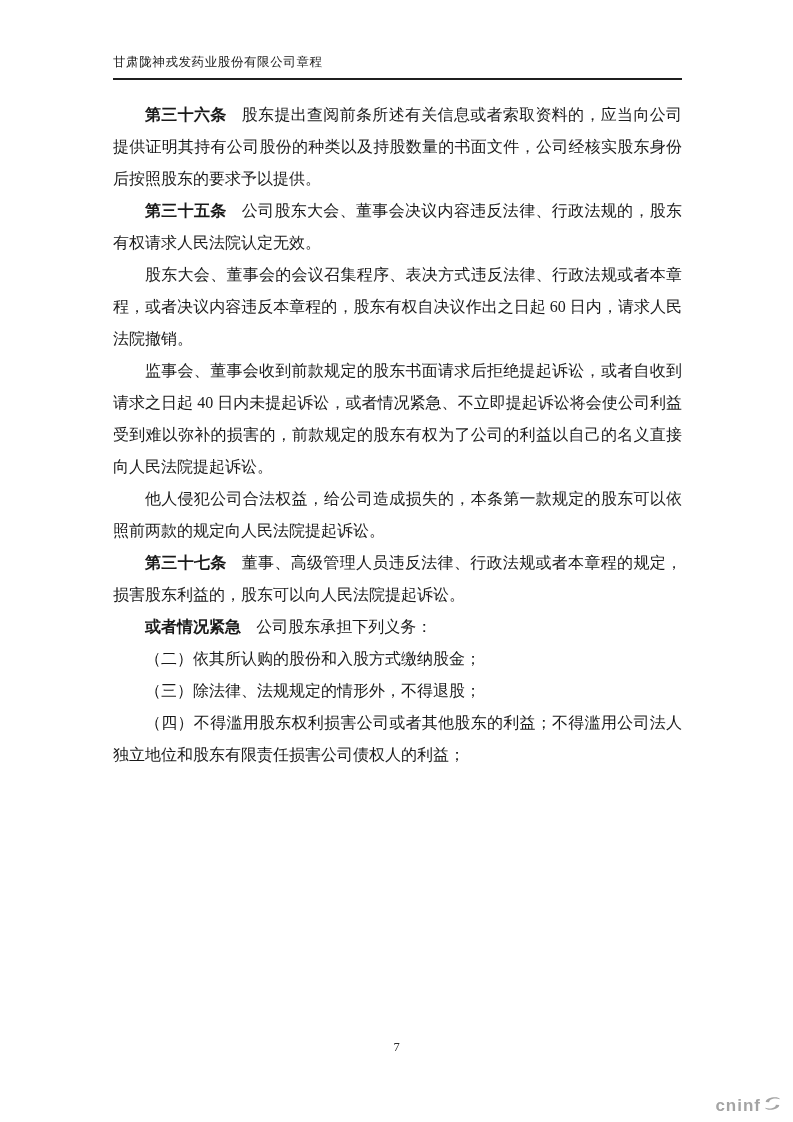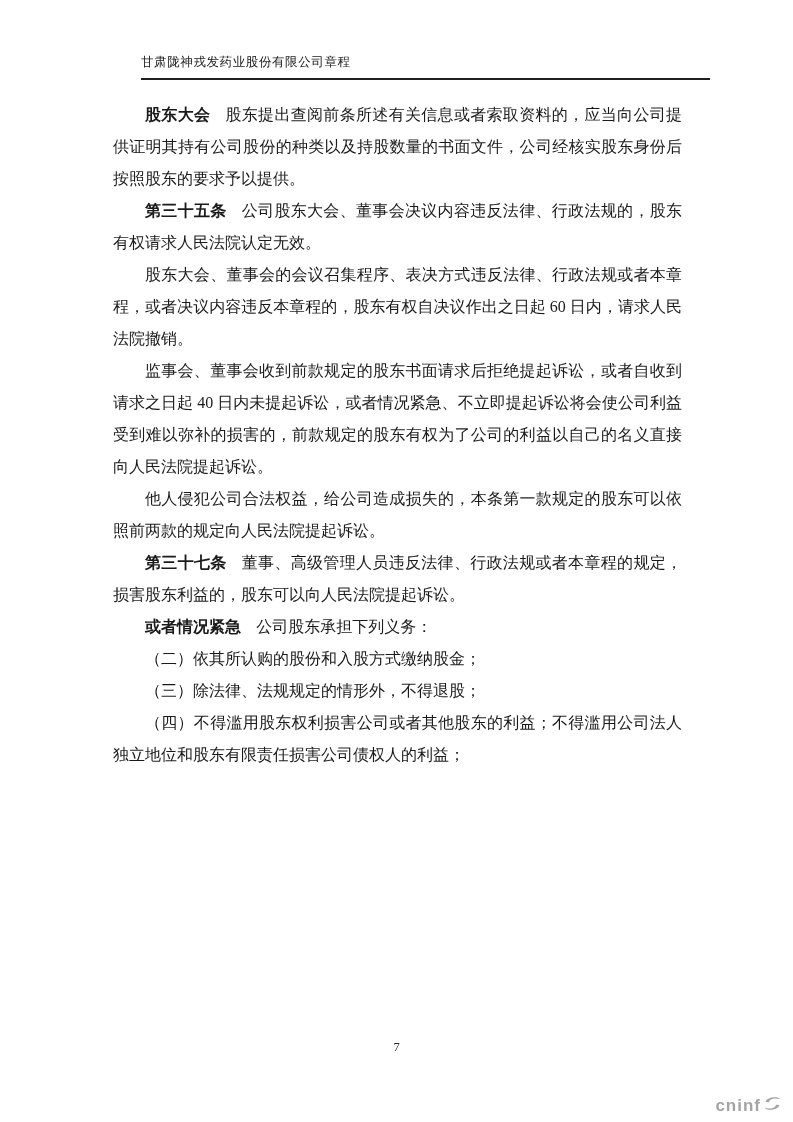--- a/index.html
+++ b/index.html
@@ -10,21 +10,21 @@
     font-family: "Liberation Serif", "DejaVu Serif", serif;
     color: #1a1a1a;
     position: relative;
     overflow: hidden;
   }
   .page { position: absolute; inset: 0; }
 
   
   .header {
     position: absolute;
-    left: 113px; width: 569px; top: 54px; margin-left: 28px;
+    left: 113px; width: 569px; top: 54px;
   }
   .header-title {
     font-size: 12.5px;
     letter-spacing: 0.6px;
     padding-bottom: 7px;
     color: #1a1a1a;
   }
   .header-rule {
     border-bottom: 2.5px solid #1f1f1f;
     height: 0;
@@ -82,21 +82,21 @@
 <body>
 
 <div class="page">
 
   <header class="header">
     <div class="header-title">甘肃陇神戎发药业股份有限公司章程</div>
     <div class="header-rule"></div>
   </header>
 
   <main class="content">
-    <p class="para"><span class="article-num">股东大会</span><span>股东提出查阅前条所述有关信息或者索取资料的，应当向公司提供证明其持有公司股份的种类以及持股数量的书面文件，公司经核实股东身份后按照股东的要求予以提供。</span></p>
+    <p class="para"><span class="article-num">第三十六条</span><span>股东提出查阅前条所述有关信息或者索取资料的，应当向公司提供证明其持有公司股份的种类以及持股数量的书面文件，公司经核实股东身份后按照股东的要求予以提供。</span></p>
     <p class="para"><span class="article-num">第三十五条</span><span>公司股东大会、董事会决议内容违反法律、行政法规的，股东有权请求人民法院认定无效。</span></p>
     <p class="para"><span>股东大会、董事会的会议召集程序、表决方式违反法律、行政法规或者本章程，或者决议内容违反本章程的，股东有权自决议作出之日起 60 日内，请求人民法院撤销。</span></p>
     <p class="para"><span>监事会、董事会收到前款规定的股东书面请求后拒绝提起诉讼，或者自收到请求之日起 40 日内未提起诉讼，或者情况紧急、不立即提起诉讼将会使公司利益受到难以弥补的损害的，前款规定的股东有权为了公司的利益以自己的名义直接向人民法院提起诉讼。</span></p>
     <p class="para"><span>他人侵犯公司合法权益，给公司造成损失的，本条第一款规定的股东可以依照前两款的规定向人民法院提起诉讼。</span></p>
     <p class="para"><span class="article-num">第三十七条</span><span>董事、高级管理人员违反法律、行政法规或者本章程的规定，损害股东利益的，股东可以向人民法院提起诉讼。</span></p>
     <p class="para"><span class="article-num">或者情况紧急</span><span>公司股东承担下列义务：</span></p>
     <p class="para"><span>（二）依其所认购的股份和入股方式缴纳股金；</span></p>
     <p class="para"><span>（三）除法律、法规规定的情形外，不得退股；</span></p>
     <p class="para"><span>（四）不得滥用股东权利损害公司或者其他股东的利益；不得滥用公司法人独立地位和股东有限责任损害公司债权人的利益；</span></p>
   </main>

